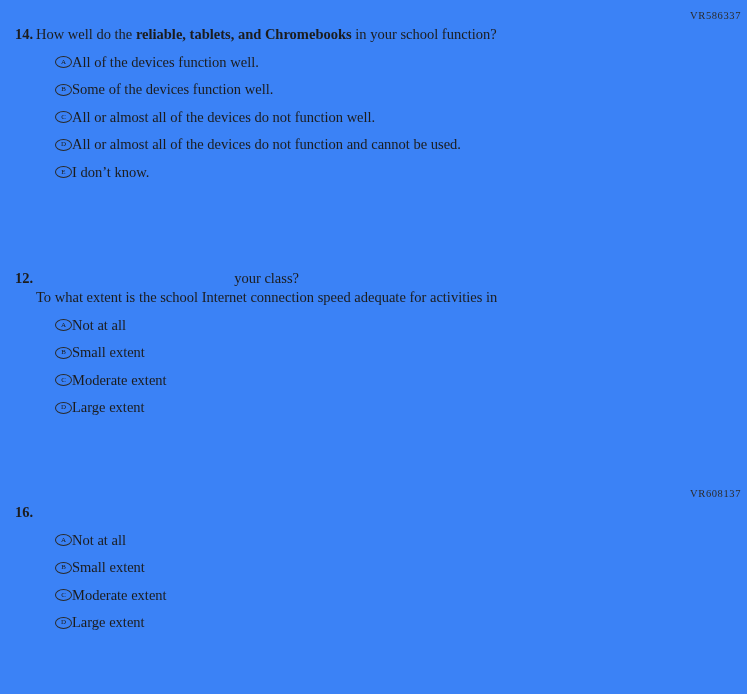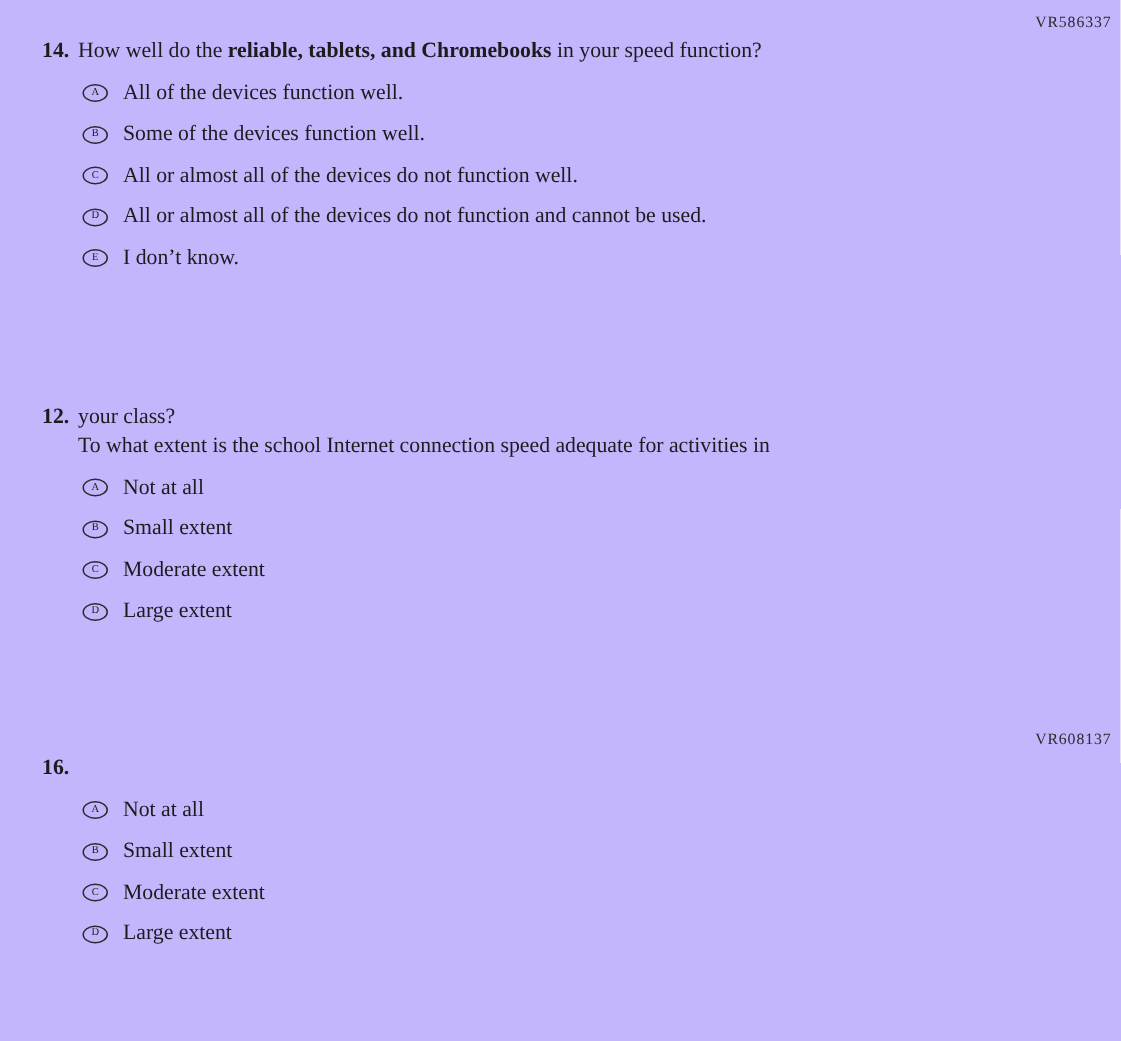--- a/index.html
+++ b/index.html
@@ -4,21 +4,21 @@
 <style>
   html, body {
     margin: 0;
     padding: 0;
     background: #ffffff;
   }
   .page {
     position: relative;
     width: 747px;
     height: 694px;
-    background: #c4b5fd;
+    background: #3b82f6;
     font-family: "Liberation Serif", "DejaVu Serif", serif;
     color: #1c1c1c;
     overflow: hidden;
   }
   .q-block {
     position: absolute;
     left: 0;
     width: 747px;
   }
   #q-0 { top: 10px; }
@@ -29,22 +29,23 @@
     text-align: right;
     padding-right: 6px;
     font-size: 10.5px;
     line-height: 12px;
     letter-spacing: 0.6px;
     color: #2b2b2b;
     height: 12px;
   }
   .q-row {
     display: flex;
-    padding-left: 28px;
+    padding-left: 12px;
     margin-top: 3px;
+    text-align: center;
   }
   .q-number {
     flex: 0 0 24px;
     width: 24px;
     font-weight: bold;
     font-size: 14.5px;
     line-height: 19px;
   }
   .q-text {
     font-size: 14.5px;
@@ -74,37 +75,36 @@
     justify-content: center;
     box-sizing: content-box;
   }
   .bubble-letter {
     font-size: 7px;
     line-height: 1;
     color: #1c1c1c;
     transform: translateY(-0.5px);
   }
   .opt-label {
-    margin-left: 10px;
     font-size: 14.5px;
     line-height: 19px;
     white-space: nowrap;
   }
 </style>
 </head>
 <body>
 
 <div class="page">
   <div id="questions">
       <div class="q-block" id="q-0">
     <div class="q-code">VR586337</div>
     <div class="q-row">
       <div class="q-number">14.</div>
       <div class="q-text">
-            <span class="q-line"><span>How well do the </span><span class="seg-bold">reliable, tablets, and Chromebooks</span><span> in your speed function?</span></span>
+            <span class="q-line"><span>How well do the </span><span class="seg-bold">reliable, tablets, and Chromebooks</span><span> in your school function?</span></span>
           </div>
     </div>
     <div class="options">
           <div class="opt">
     <span class="bubble">
       <span class="bubble-letter">A</span>
     </span>
     <span class="opt-label">All of the devices function well.</span>
   </div>
           <div class="opt">

